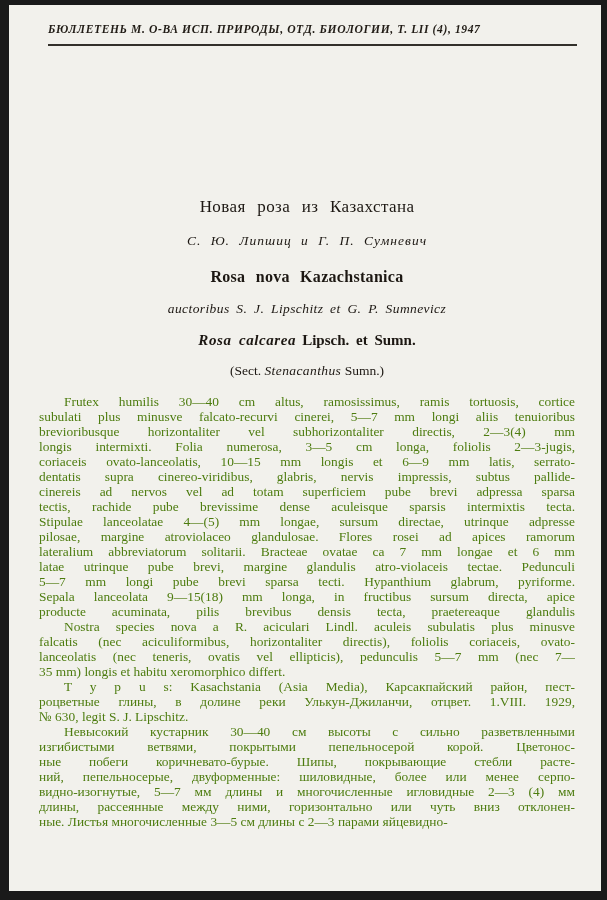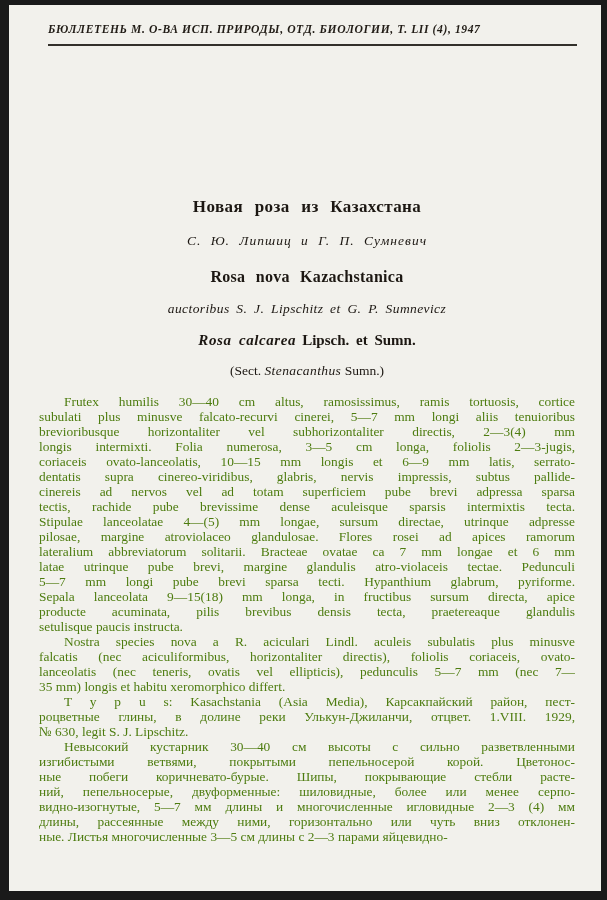--- a/index.html
+++ b/index.html
@@ -36,21 +36,21 @@
   .rule {
     margin: 6px 0 0 9px;
     width: 529px; height: 2px;
     background: #33302b;
   }
 
   
   .front { text-align: center; }
   .title-ru {
     margin-top: 151px;
-    font-size: 17px; font-weight: bold;
+    font-size: 17px; font-weight: normal;
     word-spacing: 7px; letter-spacing: 0.4px;
   }
   .authors-ru {
     margin-top: 16px;
     font-size: 13.5px; font-style: italic;
     word-spacing: 5px; letter-spacing: 1px;
   }
   .title-la {
     margin-top: 19px;
     font-size: 16px; font-weight: bold;
@@ -119,21 +119,20 @@
           <div class="line">dentatis supra cinereo-viridibus, glabris, nervis impressis, subtus pallide-</div>
           <div class="line">cinereis ad nervos vel ad totam superficiem pube brevi adpressa sparsa</div>
           <div class="line">tectis, rachide pube brevissime dense aculeisque sparsis intermixtis tecta.</div>
           <div class="line">Stipulae lanceolatae 4—(5) mm longae, sursum directae, utrinque adpresse</div>
           <div class="line">pilosae, margine atroviolaceo glandulosae. Flores rosei ad apices ramorum</div>
           <div class="line">lateralium abbreviatorum solitarii. Bracteae ovatae ca 7 mm longae et 6 mm</div>
           <div class="line">latae utrinque pube brevi, margine glandulis atro-violaceis tectae. Pedunculi</div>
           <div class="line">5—7 mm longi pube brevi sparsa tecti. Hypanthium glabrum, pyriforme.</div>
           <div class="line">Sepala lanceolata 9—15(18) mm longa, in fructibus sursum directa, apice</div>
           <div class="line">producte acuminata, pilis brevibus densis tecta, praetereaque glandulis</div>
-          <div class="line last">setulisque paucis instructa.</div>
         </div>
       <div class="para">
           <div class="line first">Nostra species nova a R. aciculari Lindl. aculeis subulatis plus minusve</div>
           <div class="line">falcatis (nec aciculiformibus, horizontaliter directis), foliolis coriaceis, ovato-</div>
           <div class="line">lanceolatis (nec teneris, ovatis vel ellipticis), pedunculis 5—7 mm (nec 7—</div>
           <div class="line last">35 mm) longis et habitu xeromorphico differt.</div>
         </div>
       <div class="para">
           <div class="line first">T y p u s: Kasachstania (Asia Media), Карсакпайский район, пест-</div>
           <div class="line">роцветные глины, в долине реки Улькун-Джиланчи, отцвет. 1.VIII. 1929,</div>

